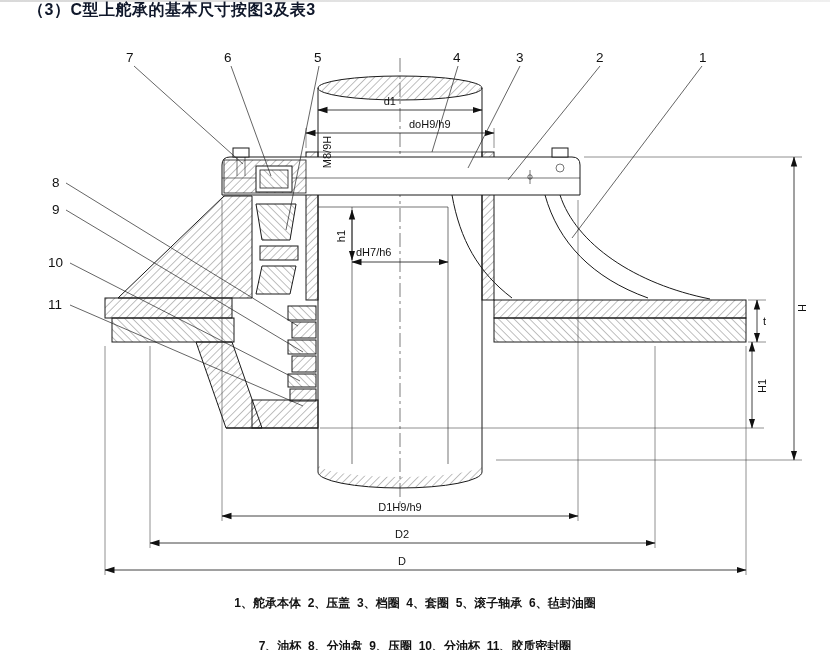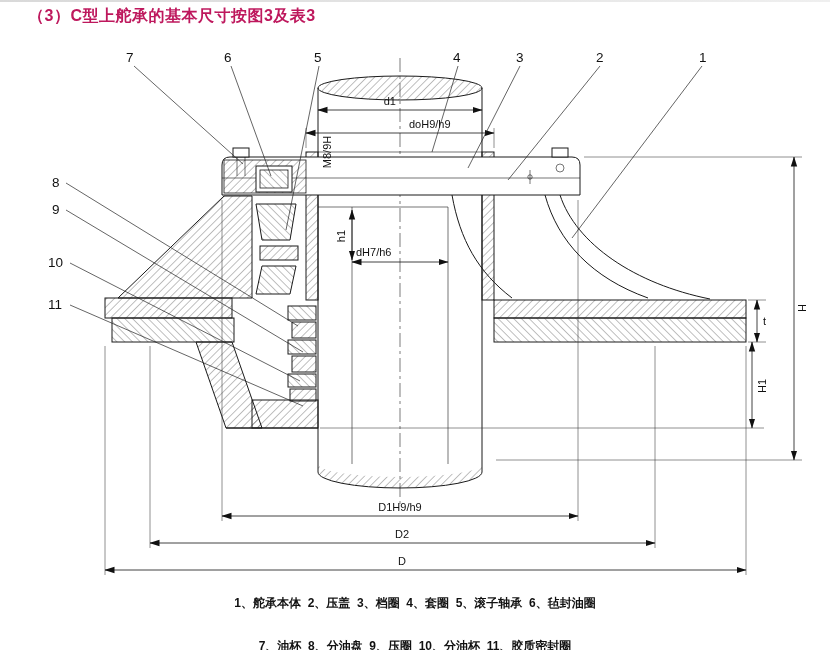--- a/index.html
+++ b/index.html
@@ -1,21 +1,21 @@
 <!DOCTYPE html>
 <html><head>
 <meta charset="utf-8">
 <style>
   html,body{margin:0;padding:0;background:#fff;}
   .page{position:relative;width:830px;height:650px;background:#fff;overflow:hidden;
         font-family:"Liberation Sans",sans-serif;}
   .top-divider{position:absolute;left:0;top:0;width:830px;height:2px;
         background:linear-gradient(to right,#d9d9d9,#efefef);}
-  .title{position:absolute;left:28px;top:6px;font-size:16px;font-weight:bold;
-        color:#be185d;letter-spacing:0.5px;}
+  .title{position:absolute;left:28px;top:0;font-size:16px;font-weight:bold;
+        color:#0f172a;letter-spacing:0.5px;}
   .legend{position:absolute;left:0;width:830px;text-align:center;font-weight:bold;
         color:#111;font-size:12px;white-space:pre;}
   .legend.l1{top:595px;}
   .legend.l2{top:620px;margin-top:18px;}
   svg{position:absolute;left:0;top:0;}
   .ln{stroke:#1a1a1a;stroke-width:1;fill:none;}
   .thin{stroke:#1a1a1a;stroke-width:0.6;fill:none;}
   .cl{stroke:#444;stroke-width:0.7;stroke-dasharray:14 4 3 4;fill:none;}
   .hatched{fill:url(#h1);stroke:#1a1a1a;stroke-width:1;}
   .hatched2{fill:url(#h2);stroke:#1a1a1a;stroke-width:1;}

